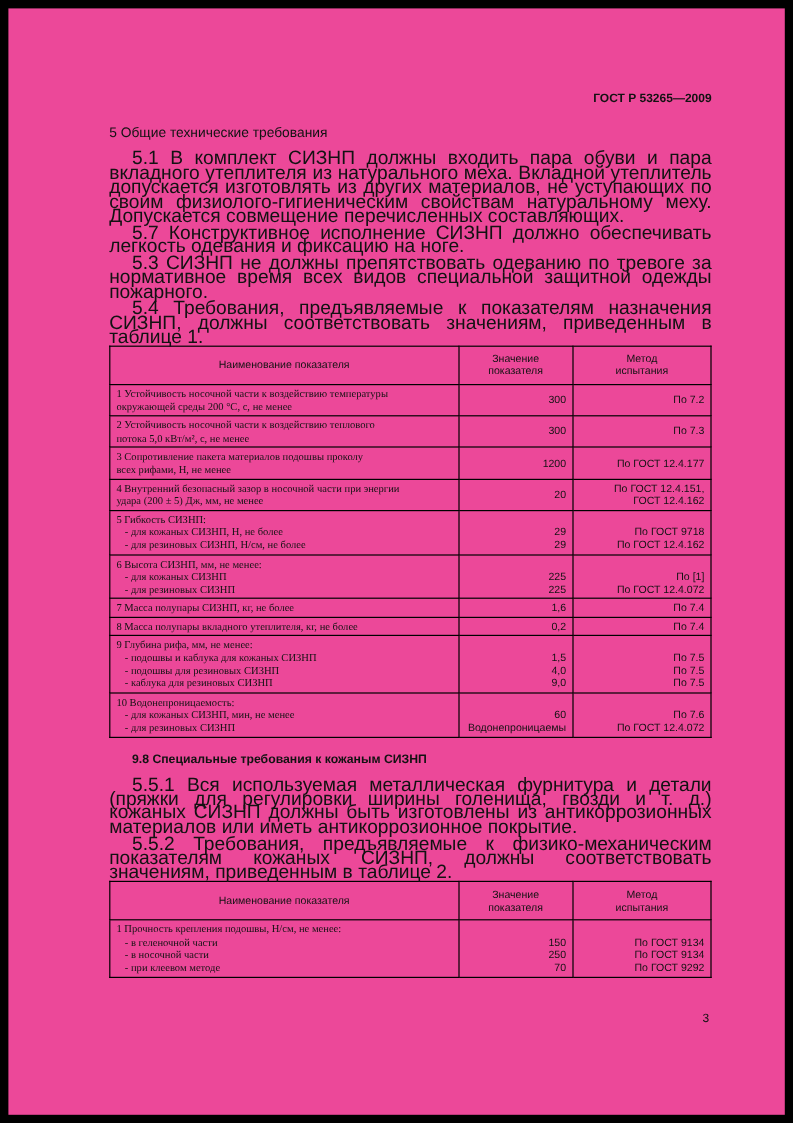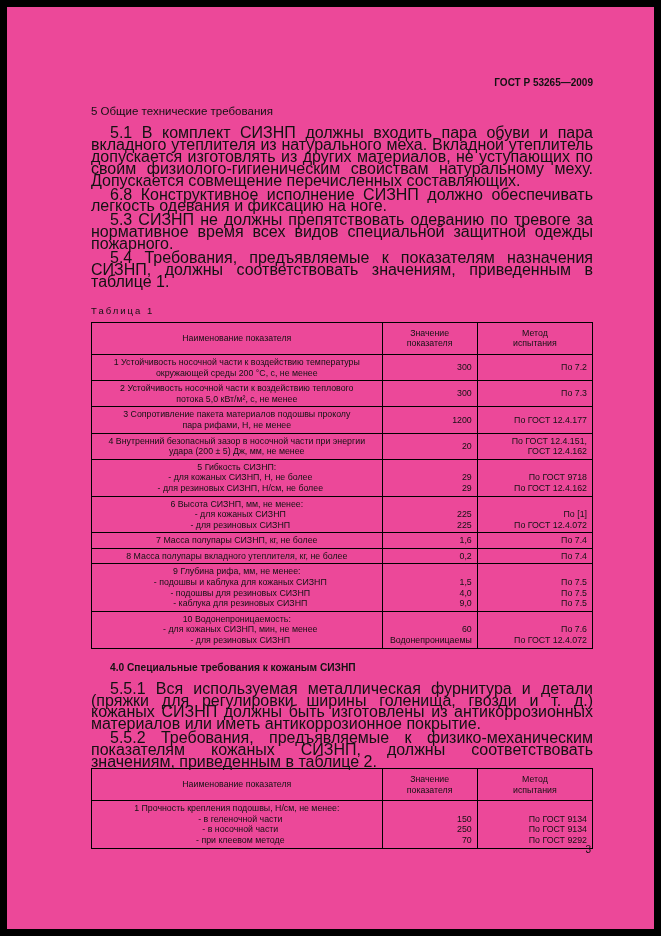--- a/index.html
+++ b/index.html
@@ -68,21 +68,21 @@
   table.gtable td {
     border: 1px solid #000000;
     vertical-align: middle;
     padding: 2px 5px;
   }
   table.gtable th {
     font-weight: normal;
     text-align: center;
     padding: 5px 3px;
   }
-  td.col-name { text-align: center; }
+  td.col-name { text-align: left; font-family: Liberation Serif, serif; }
   td.col-center { text-align: right; padding-left: 2px; padding-right: 2px; }
   .ln { white-space: normal; }
   .ln.sub { padding-left: 7px; }
   .page-number {
     position: absolute;
     right: 63px;
     bottom: 74px;
     font-size: 10px;
   }
 </style>
@@ -90,25 +90,24 @@
 <body>
 
 <div class="page">
   <div class="content">
 
     <div class="doc-code">ГОСТ Р 53265—2009</div>
 
     <div class="heading">5 Общие технические требования</div>
 
     <p class="para first">5.1 В комплект СИЗНП должны входить пара обуви и пара вкладного утеплителя из натурального меха. Вкладной утеплитель допускается изготовлять из других материалов, не уступающих по своим физиолого-гигиеническим свойствам натуральному меху. Допускается совмещение перечисленных составляющих.</p>
-    <p class="para">6.8 Конструктивное исполнение СИЗНП должно обеспечивать легкость одевания и фиксацию на ноге.</p>
+    <p class="para">5.7 Конструктивное исполнение СИЗНП должно обеспечивать легкость одевания и фиксацию на ноге.</p>
     <p class="para">5.3 СИЗНП не должны препятствовать одеванию по тревоге за нормативное время всех видов специальной защитной одежды пожарного.</p>
     <p class="para">5.4 Требования, предъявляемые к показателям назначения СИЗНП, должны соответствовать значениям, приведенным в таблице 1.</p>
 
-    <div class="tcaption">Таблица 1</div>
 
     <table class="gtable">
       <colgroup>
         <col style="width:58%">
         <col style="width:19%">
         <col style="width:23%">
       </colgroup>
       <thead>
         <tr>
             <th>
@@ -145,21 +144,21 @@
             <td class="col-center">
               <div class="ln">300</div>
             </td>
             <td class="col-center">
               <div class="ln">По 7.3</div>
             </td>
           </tr>
           <tr>
             <td class="col-name">
               <div class="ln">3 Сопротивление пакета материалов подошвы проколу</div>
-              <div class="ln">пара рифами, Н, не менее</div>
+              <div class="ln">всех рифами, Н, не менее</div>
             </td>
             <td class="col-center">
               <div class="ln">1200</div>
             </td>
             <td class="col-center">
               <div class="ln">По ГОСТ 12.4.177</div>
             </td>
           </tr>
           <tr>
             <td class="col-name">
@@ -263,21 +262,21 @@
             </td>
             <td class="col-center">
               <div class="ln">&nbsp;</div>
               <div class="ln">По 7.6</div>
               <div class="ln">По ГОСТ 12.4.072</div>
             </td>
           </tr>
         </tbody>
     </table>
 
-    <div class="subheading">4.0 Специальные требования к кожаным СИЗНП</div>
+    <div class="subheading">9.8 Специальные требования к кожаным СИЗНП</div>
 
     <p class="para first">5.5.1 Вся используемая металлическая фурнитура и детали (пряжки для регулировки ширины голенища, гвозди и т. д.) кожаных СИЗНП должны быть изготовлены из антикоррозионных материалов или иметь антикоррозионное покрытие.</p>
     <p class="para">5.5.2 Требования, предъявляемые к физико-механическим показателям кожаных СИЗНП, должны соответствовать значениям, приведенным в таблице 2.</p>
 
 
     <table class="gtable">
       <colgroup>
         <col style="width:58%">
         <col style="width:19%">
         <col style="width:23%">

